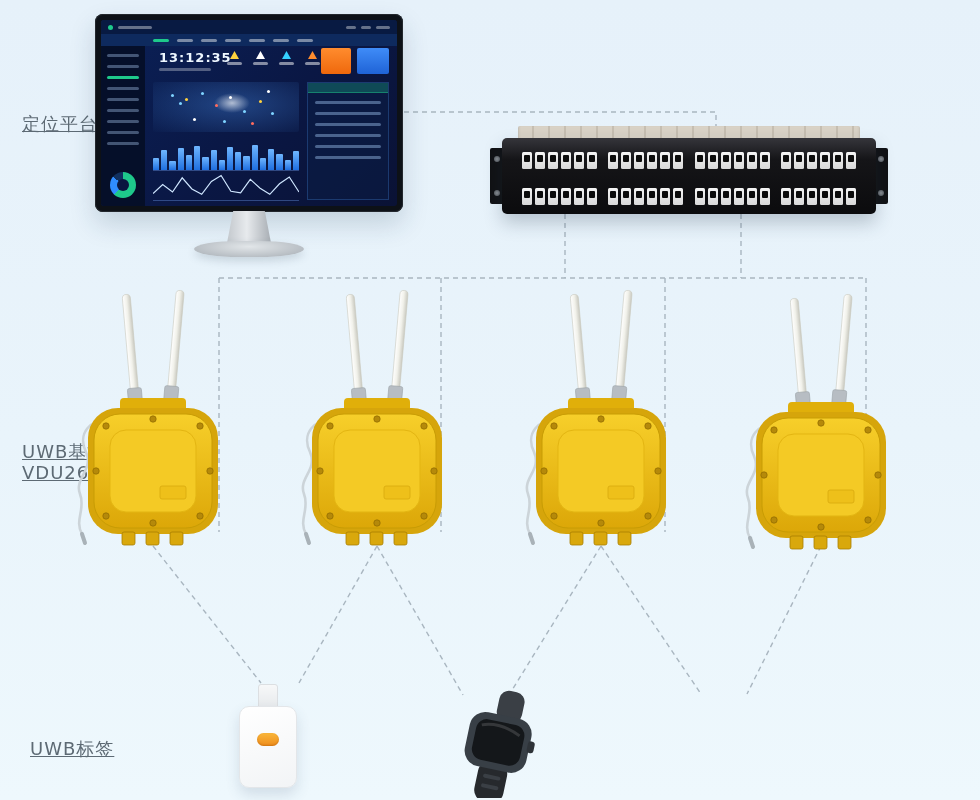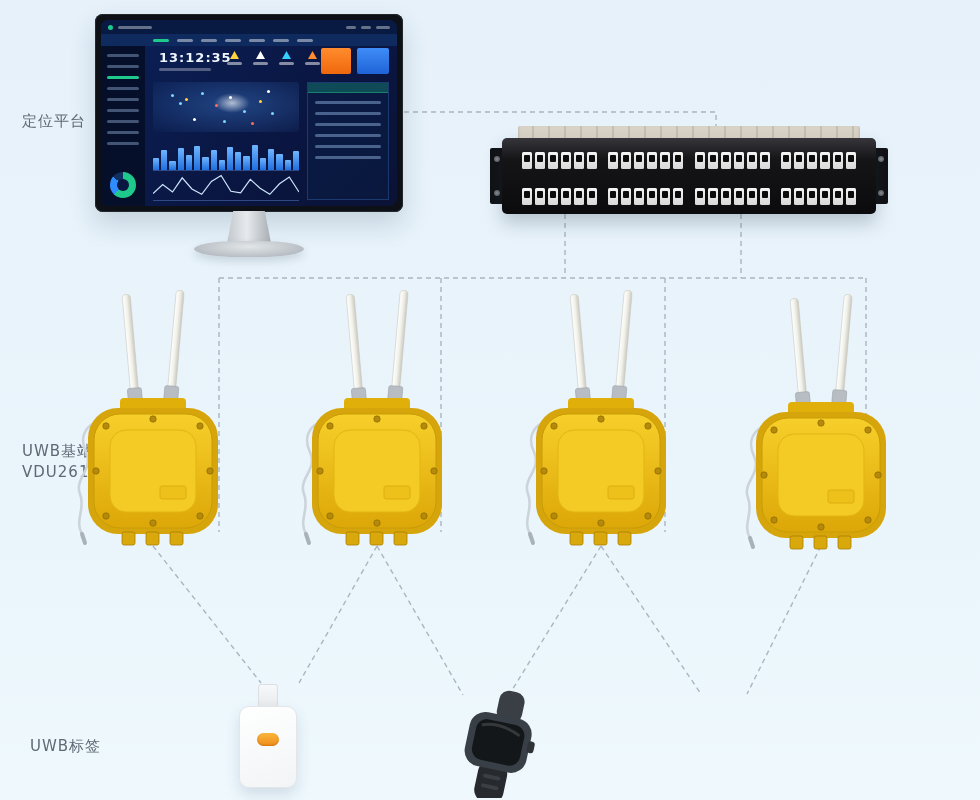--- a/index.html
+++ b/index.html
@@ -4,31 +4,31 @@
 <style>
   html,body { margin:0; padding:0; background:#dde9f1; }
   .canvas { position:relative; width:980px; height:800px; overflow:hidden;
     background:linear-gradient(180deg,#e6f1fa 0%,#e9f4fb 55%,#eef8fd 100%);
     font-family:"DejaVu Sans", sans-serif; }
 
   
   #conn { position:absolute; left:0; top:0; width:980px; height:800px; }
 
   
-  .side-label { position:absolute; color:#5d6a74; font-size:15px; letter-spacing:1px; }
+  .side-label { position:absolute; color:#5d6a74; font-size:18px; letter-spacing:1px;text-decoration:underline; }
   .lbl-platform { left:22px; top:112px; }
   .lbl-station  { left:22px; top:441px; line-height:21px; }
   .lbl-tag      { left:30px; top:737px; }
 
   
   .monitor { position:absolute; left:95px; top:14px; width:308px; height:246px; }
   .screen { position:absolute; left:0; top:0; width:308px; height:198px; background:#0d1117;
     border-radius:8px; padding:6px; box-sizing:border-box;
     box-shadow:0 12px 26px rgba(30,60,90,.18), inset 0 0 0 1px #23272d; }
-  .screen-inner { position:relative; width:100%; height:100%; border-radius:8px; overflow:hidden;
+  .screen-inner { position:relative; width:100%; height:100%; border-radius:3px; overflow:hidden;
     background:linear-gradient(135deg,#0b2158 0%,#0a1744 55%,#0a1235 100%); }
   .stand-neck { position:absolute; left:50%; top:197px; width:44px; height:32px; transform:translateX(-50%);
     background:linear-gradient(90deg,#c3c8cd,#e7eaed 45%,#a8aeb4); clip-path:polygon(14% 0,86% 0,100% 100%,0 100%); }
   .stand-base { position:absolute; left:50%; top:227px; transform:translateX(-50%); width:110px; height:16px;
     background:radial-gradient(ellipse at 50% 35%,#e2e6e9,#a7aeb5); border-radius:50%/60%;
     box-shadow:0 4px 8px rgba(50,70,90,.18); }
 
   
   .dh { position:absolute; left:0; top:0; right:0; height:14px; background:#081a42; display:flex; align-items:center; gap:5px; padding:0 7px; }
   .dh .logo-dot { width:5px; height:5px; border-radius:50%; background:#1ec98b; }

